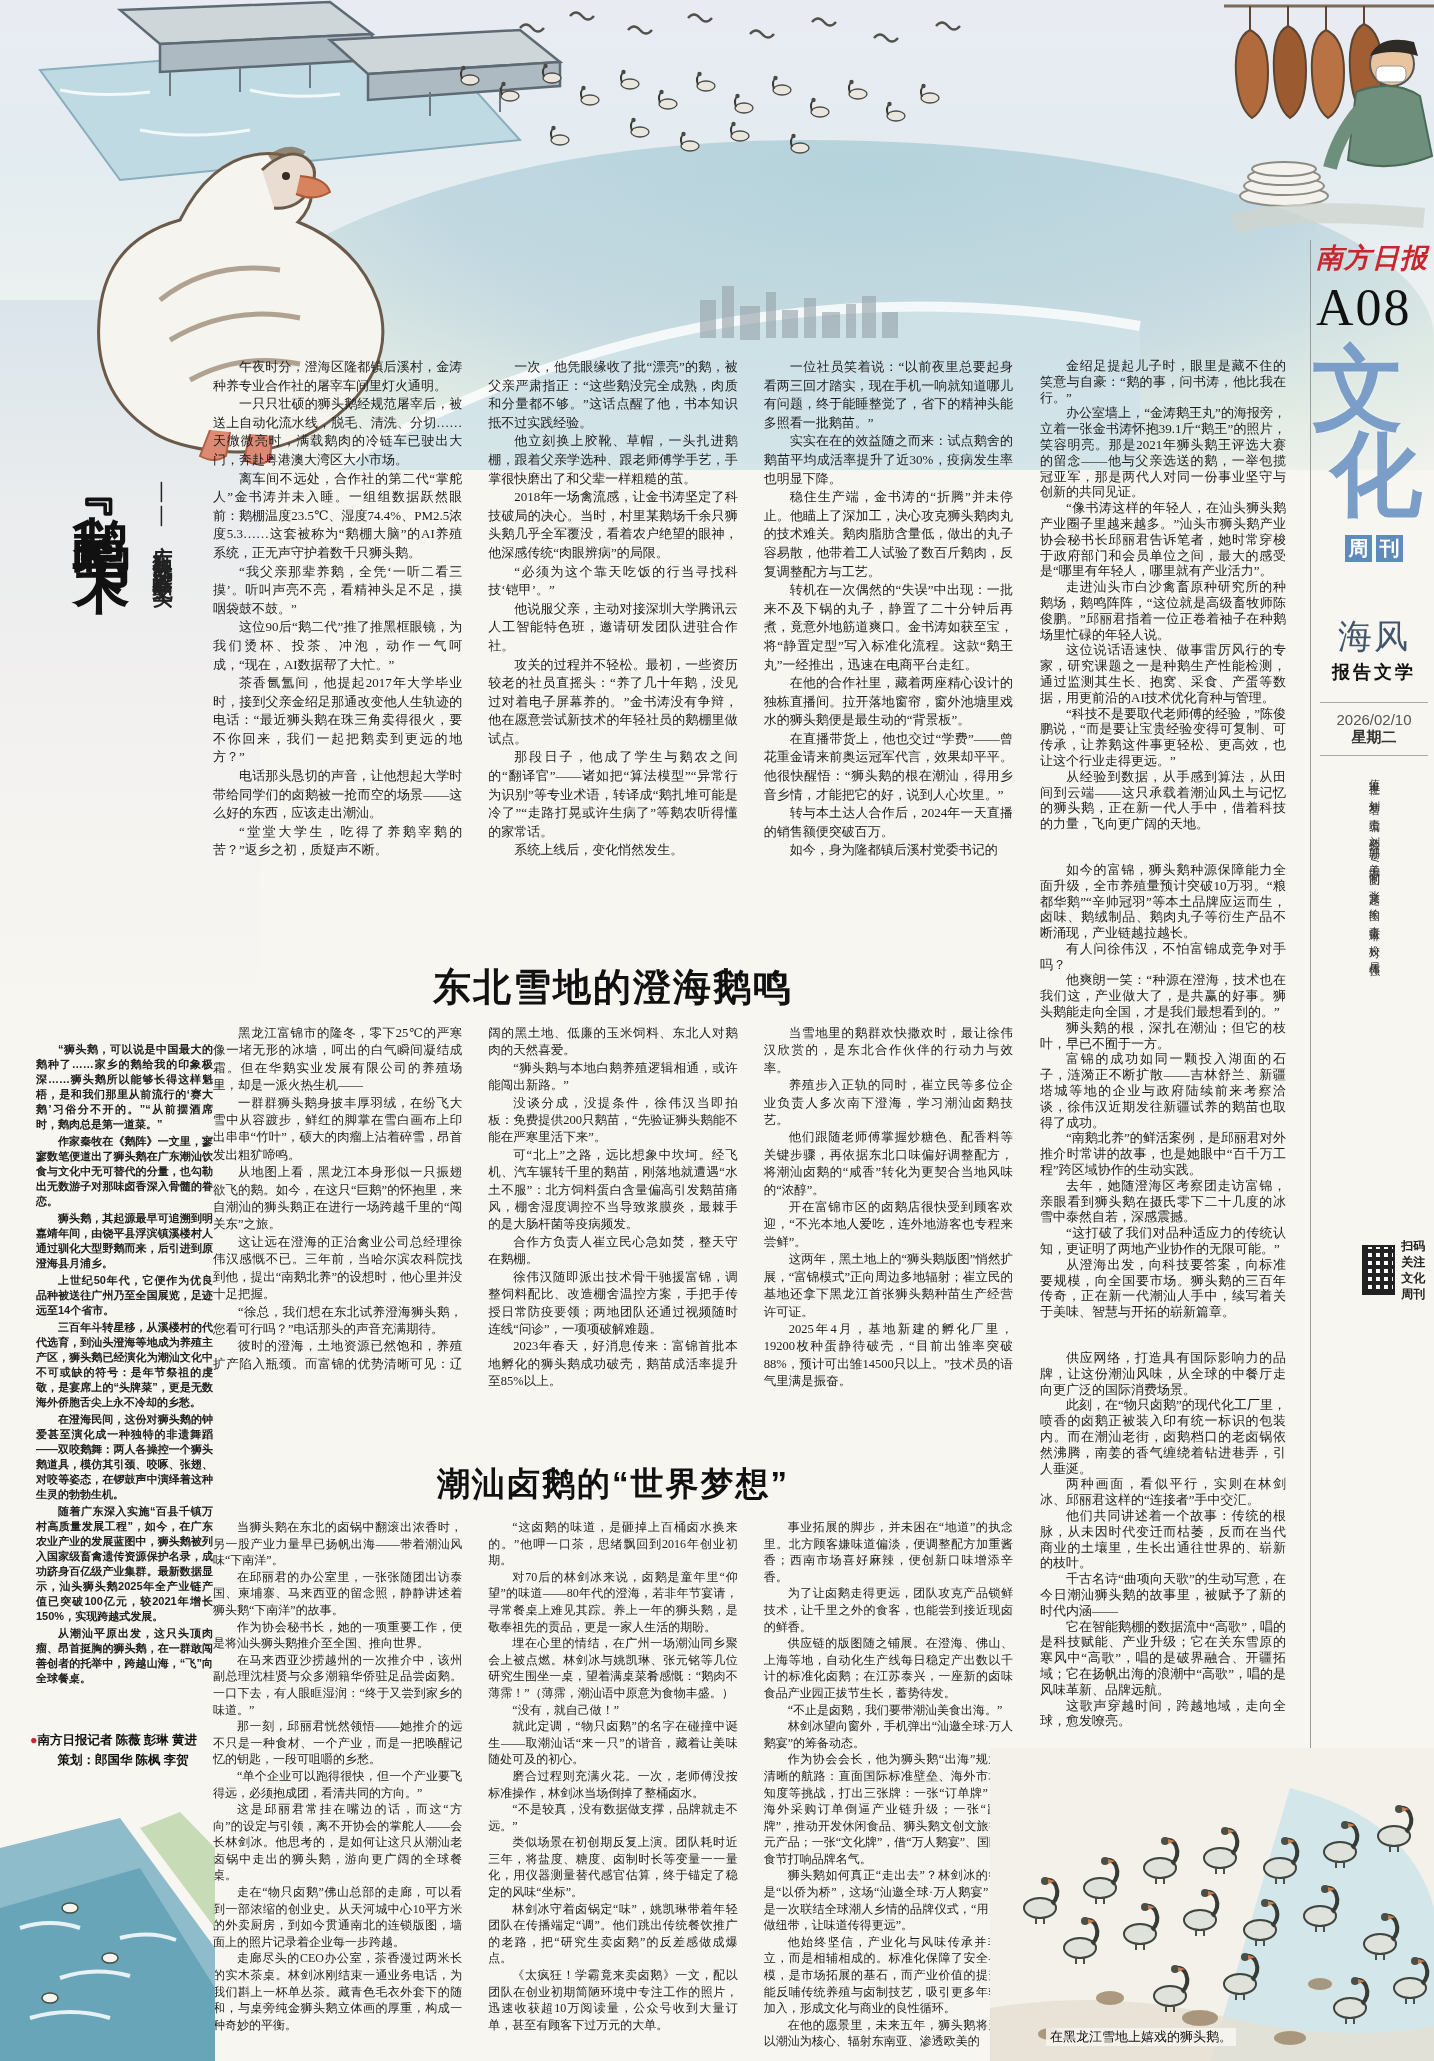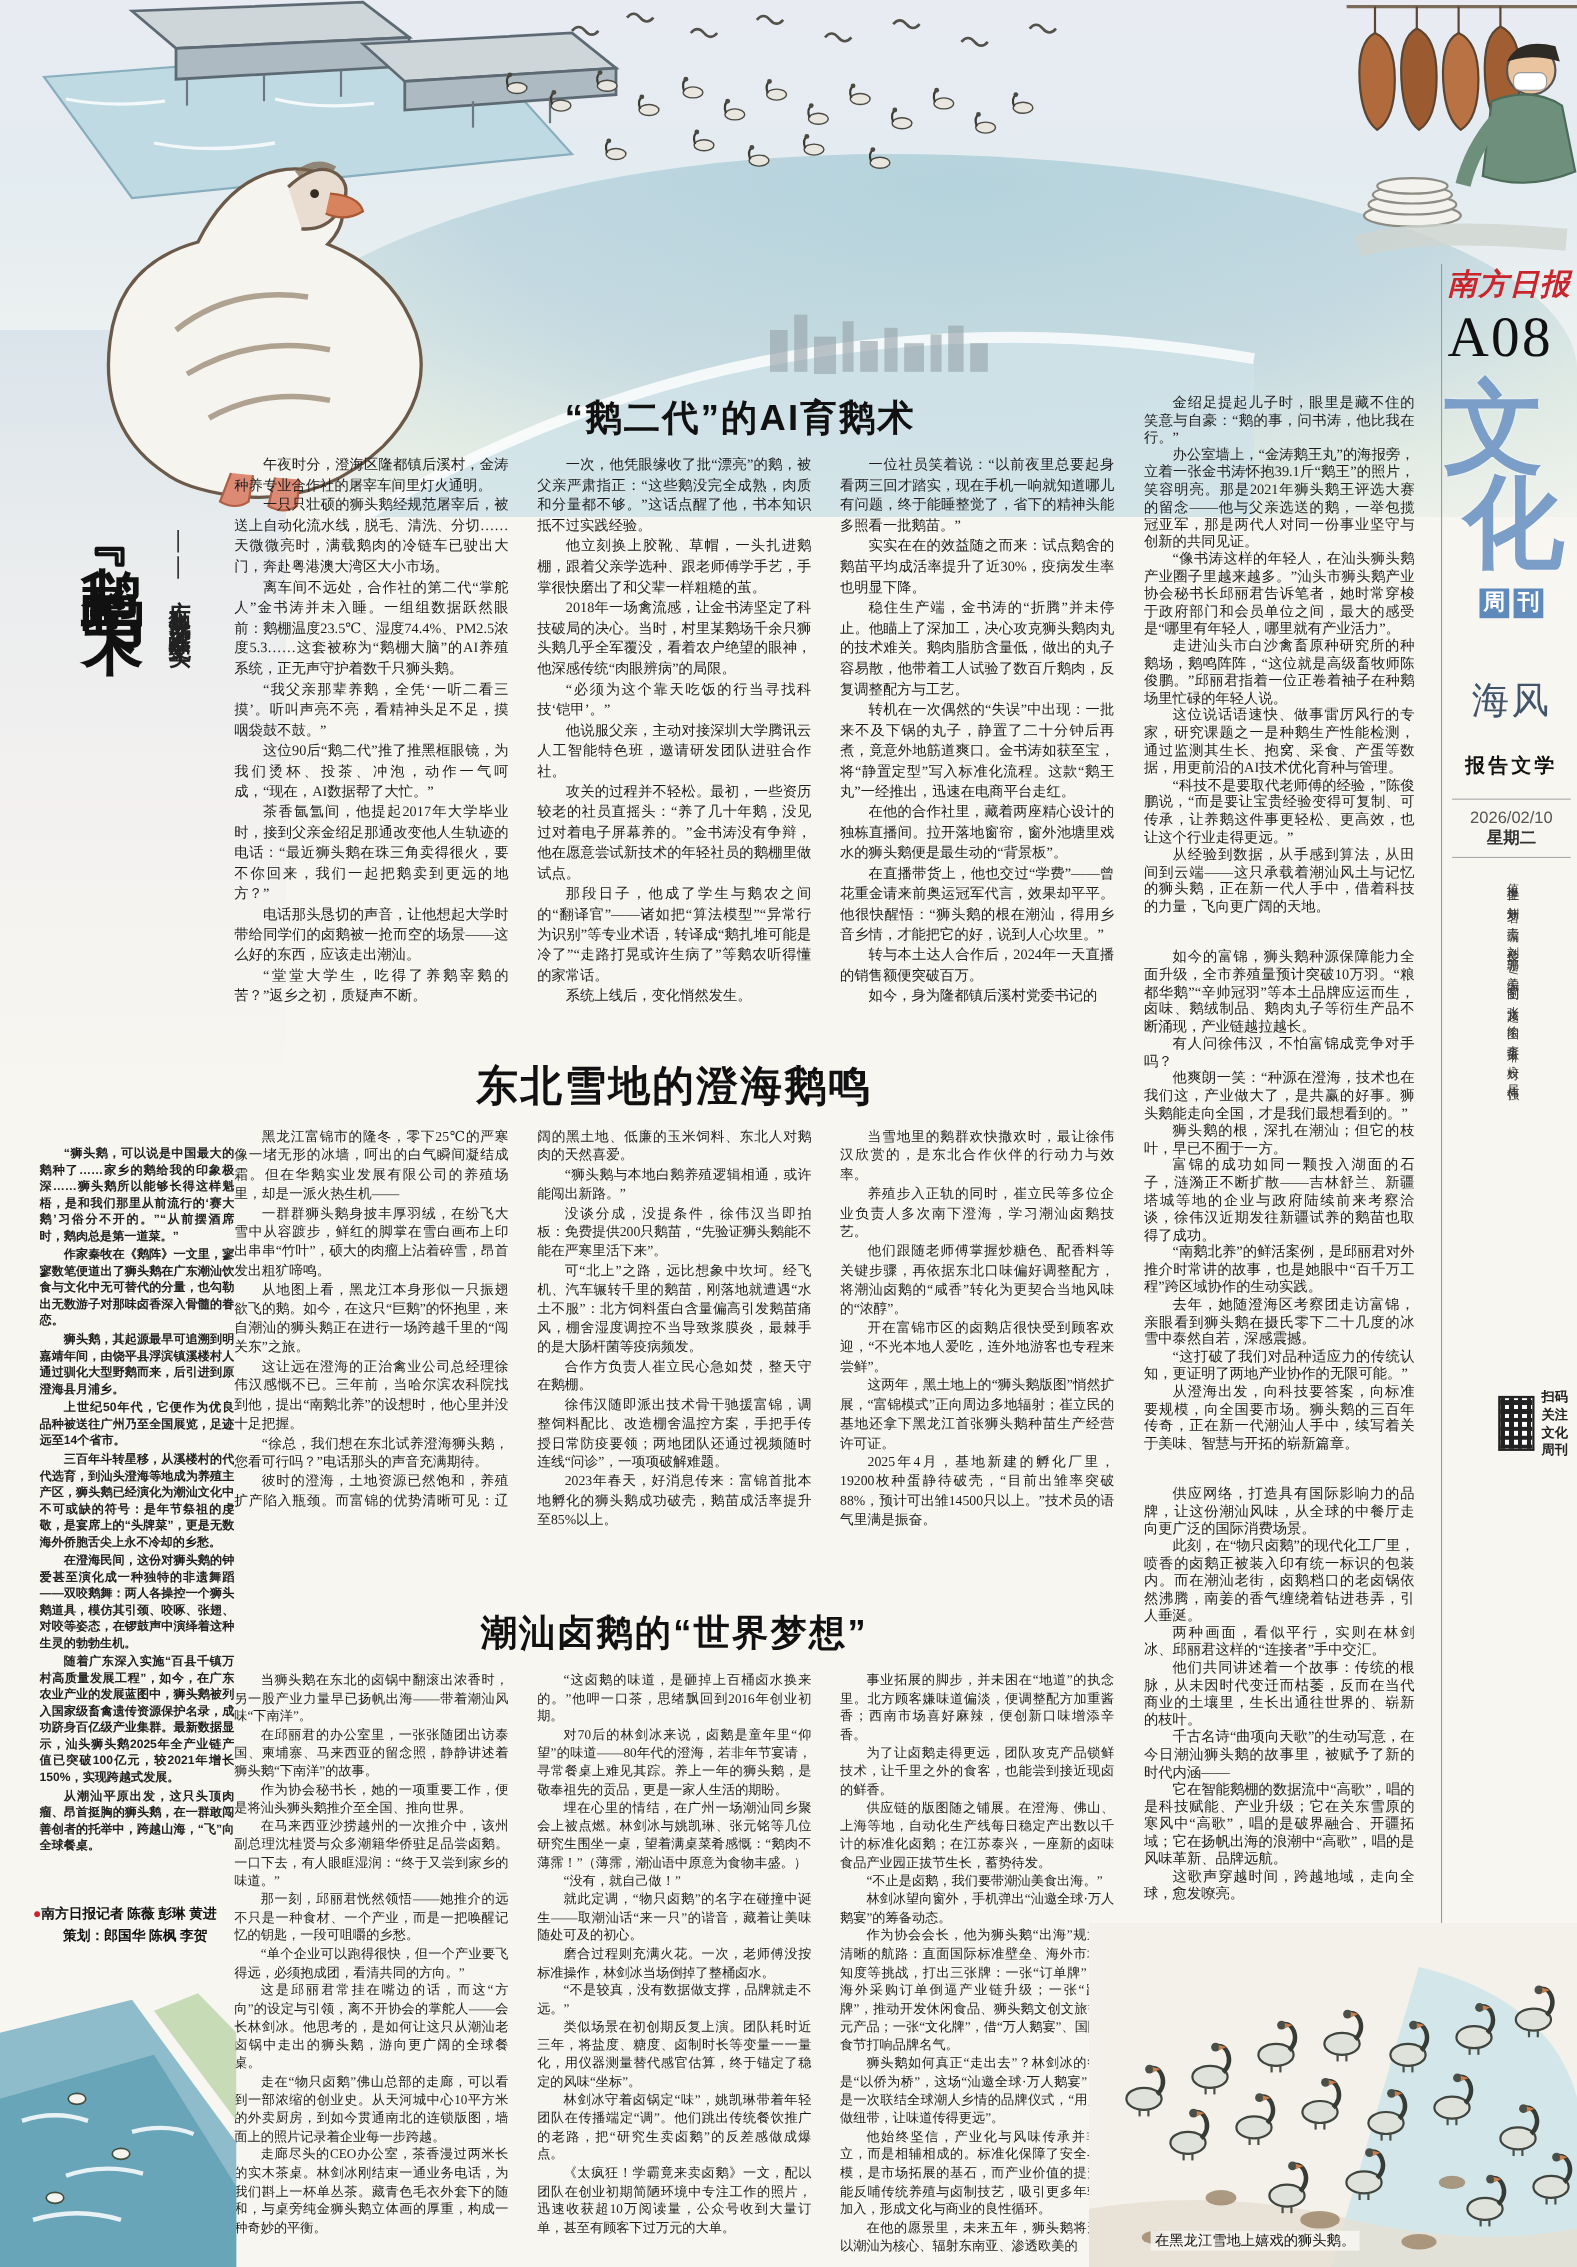--- a/index.html
+++ b/index.html
@@ -198,21 +198,21 @@
     <div class="paper-logo">南方日报</div>
     <div class="page-no" style="margin-top:2px;">A08</div>
     <div style="margin-top:6px;">
       <div class="sec-char" style="margin-left:-4px;">文</div>
       <div class="sec-char" style="margin-left:14px;margin-top:-6px;">化</div>
     </div>
     <div style="margin-top:14px;text-align:center;">
       <span class="zk-tile">周</span><span class="zk-tile">刊</span>
     </div>
     <div class="col-name" style="margin-top:52px;text-align:center;">海风</div>
-    <div class="col-genre" style="margin-top:24px;text-align:center;">报告文学</div>
+    <div class="col-genre" style="margin-top:0;text-align:center;">报告文学</div>
     <div class="mh-line" style="margin-top:18px;"></div>
     <div class="mh-date">2026/02/10</div>
     <div class="mh-date" style="font-weight:700;color:#333;">星期二</div>
     <div class="mh-line"></div>
     <div class="mh-staff">值班主任：刘炜茗　责编：刘奕伶 郭珊　美编/制图：张文越　绘图：李哲琳　校对：居伟强</div>
     <div class="qr-wrap">
       <div class="qr"></div>
       <div class="qr-caption">
         <div>扫码关注</div>
         <div>文化周刊</div>
@@ -233,21 +233,20 @@
       <p class="para">随着广东深入实施“百县千镇万村高质量发展工程”，如今，在广东农业产业的发展蓝图中，狮头鹅被列入国家级畜禽遗传资源保护名录，成功跻身百亿级产业集群。最新数据显示，汕头狮头鹅2025年全产业链产值已突破100亿元，较2021年增长150%，实现跨越式发展。</p>
       <p class="para">从潮汕平原出发，这只头顶肉瘤、昂首挺胸的狮头鹅，在一群敢闯善创者的托举中，跨越山海，“飞”向全球餐桌。</p>
     </div>
 
   <div class="abs lead-byline" style="left:30px;top:1730px;width:186px;">
     <div><span class="dot">●</span><span>南方日报记者 陈薇 彭琳 黄进</span></div>
     <div style="text-align:center;">策划：郎国华 陈枫 李贺</div>
   </div>
 
   <section class="abs a1" style="left:213px;top:358px;width:800px;">
-    <h2 class="headline" style="margin:0 0 10px 180px;width:560px;font-size:33px;">“鹅二代”的AI育鹅术</h2>
     <div class="art-body" style="height:522px;">
         <p class="para">午夜时分，澄海区隆都镇后溪村，金涛种养专业合作社的屠宰车间里灯火通明。</p>
         <p class="para">一只只壮硕的狮头鹅经规范屠宰后，被送上自动化流水线，脱毛、清洗、分切……天微微亮时，满载鹅肉的冷链车已驶出大门，奔赴粤港澳大湾区大小市场。</p>
         <p class="para">离车间不远处，合作社的第二代“掌舵人”金书涛并未入睡。一组组数据跃然眼前：鹅棚温度23.5℃、湿度74.4%、PM2.5浓度5.3……这套被称为“鹅棚大脑”的AI养殖系统，正无声守护着数千只狮头鹅。</p>
         <p class="para">“我父亲那辈养鹅，全凭‘一听二看三摸’。听叫声亮不亮，看精神头足不足，摸咽袋鼓不鼓。”</p>
         <p class="para">这位90后“鹅二代”推了推黑框眼镜，为我们烫杯、投茶、冲泡，动作一气呵成，“现在，AI数据帮了大忙。”</p>
         <p class="para">茶香氤氲间，他提起2017年大学毕业时，接到父亲金绍足那通改变他人生轨迹的电话：“最近狮头鹅在珠三角卖得很火，要不你回来，我们一起把鹅卖到更远的地方？”</p>
         <p class="para">电话那头恳切的声音，让他想起大学时带给同学们的卤鹅被一抢而空的场景——这么好的东西，应该走出潮汕。</p>
         <p class="para">“堂堂大学生，吃得了养鹅宰鹅的苦？”返乡之初，质疑声不断。</p>
         <p class="para">一次，他凭眼缘收了批“漂亮”的鹅，被父亲严肃指正：“这些鹅没完全成熟，肉质和分量都不够。”这话点醒了他，书本知识抵不过实践经验。</p>

